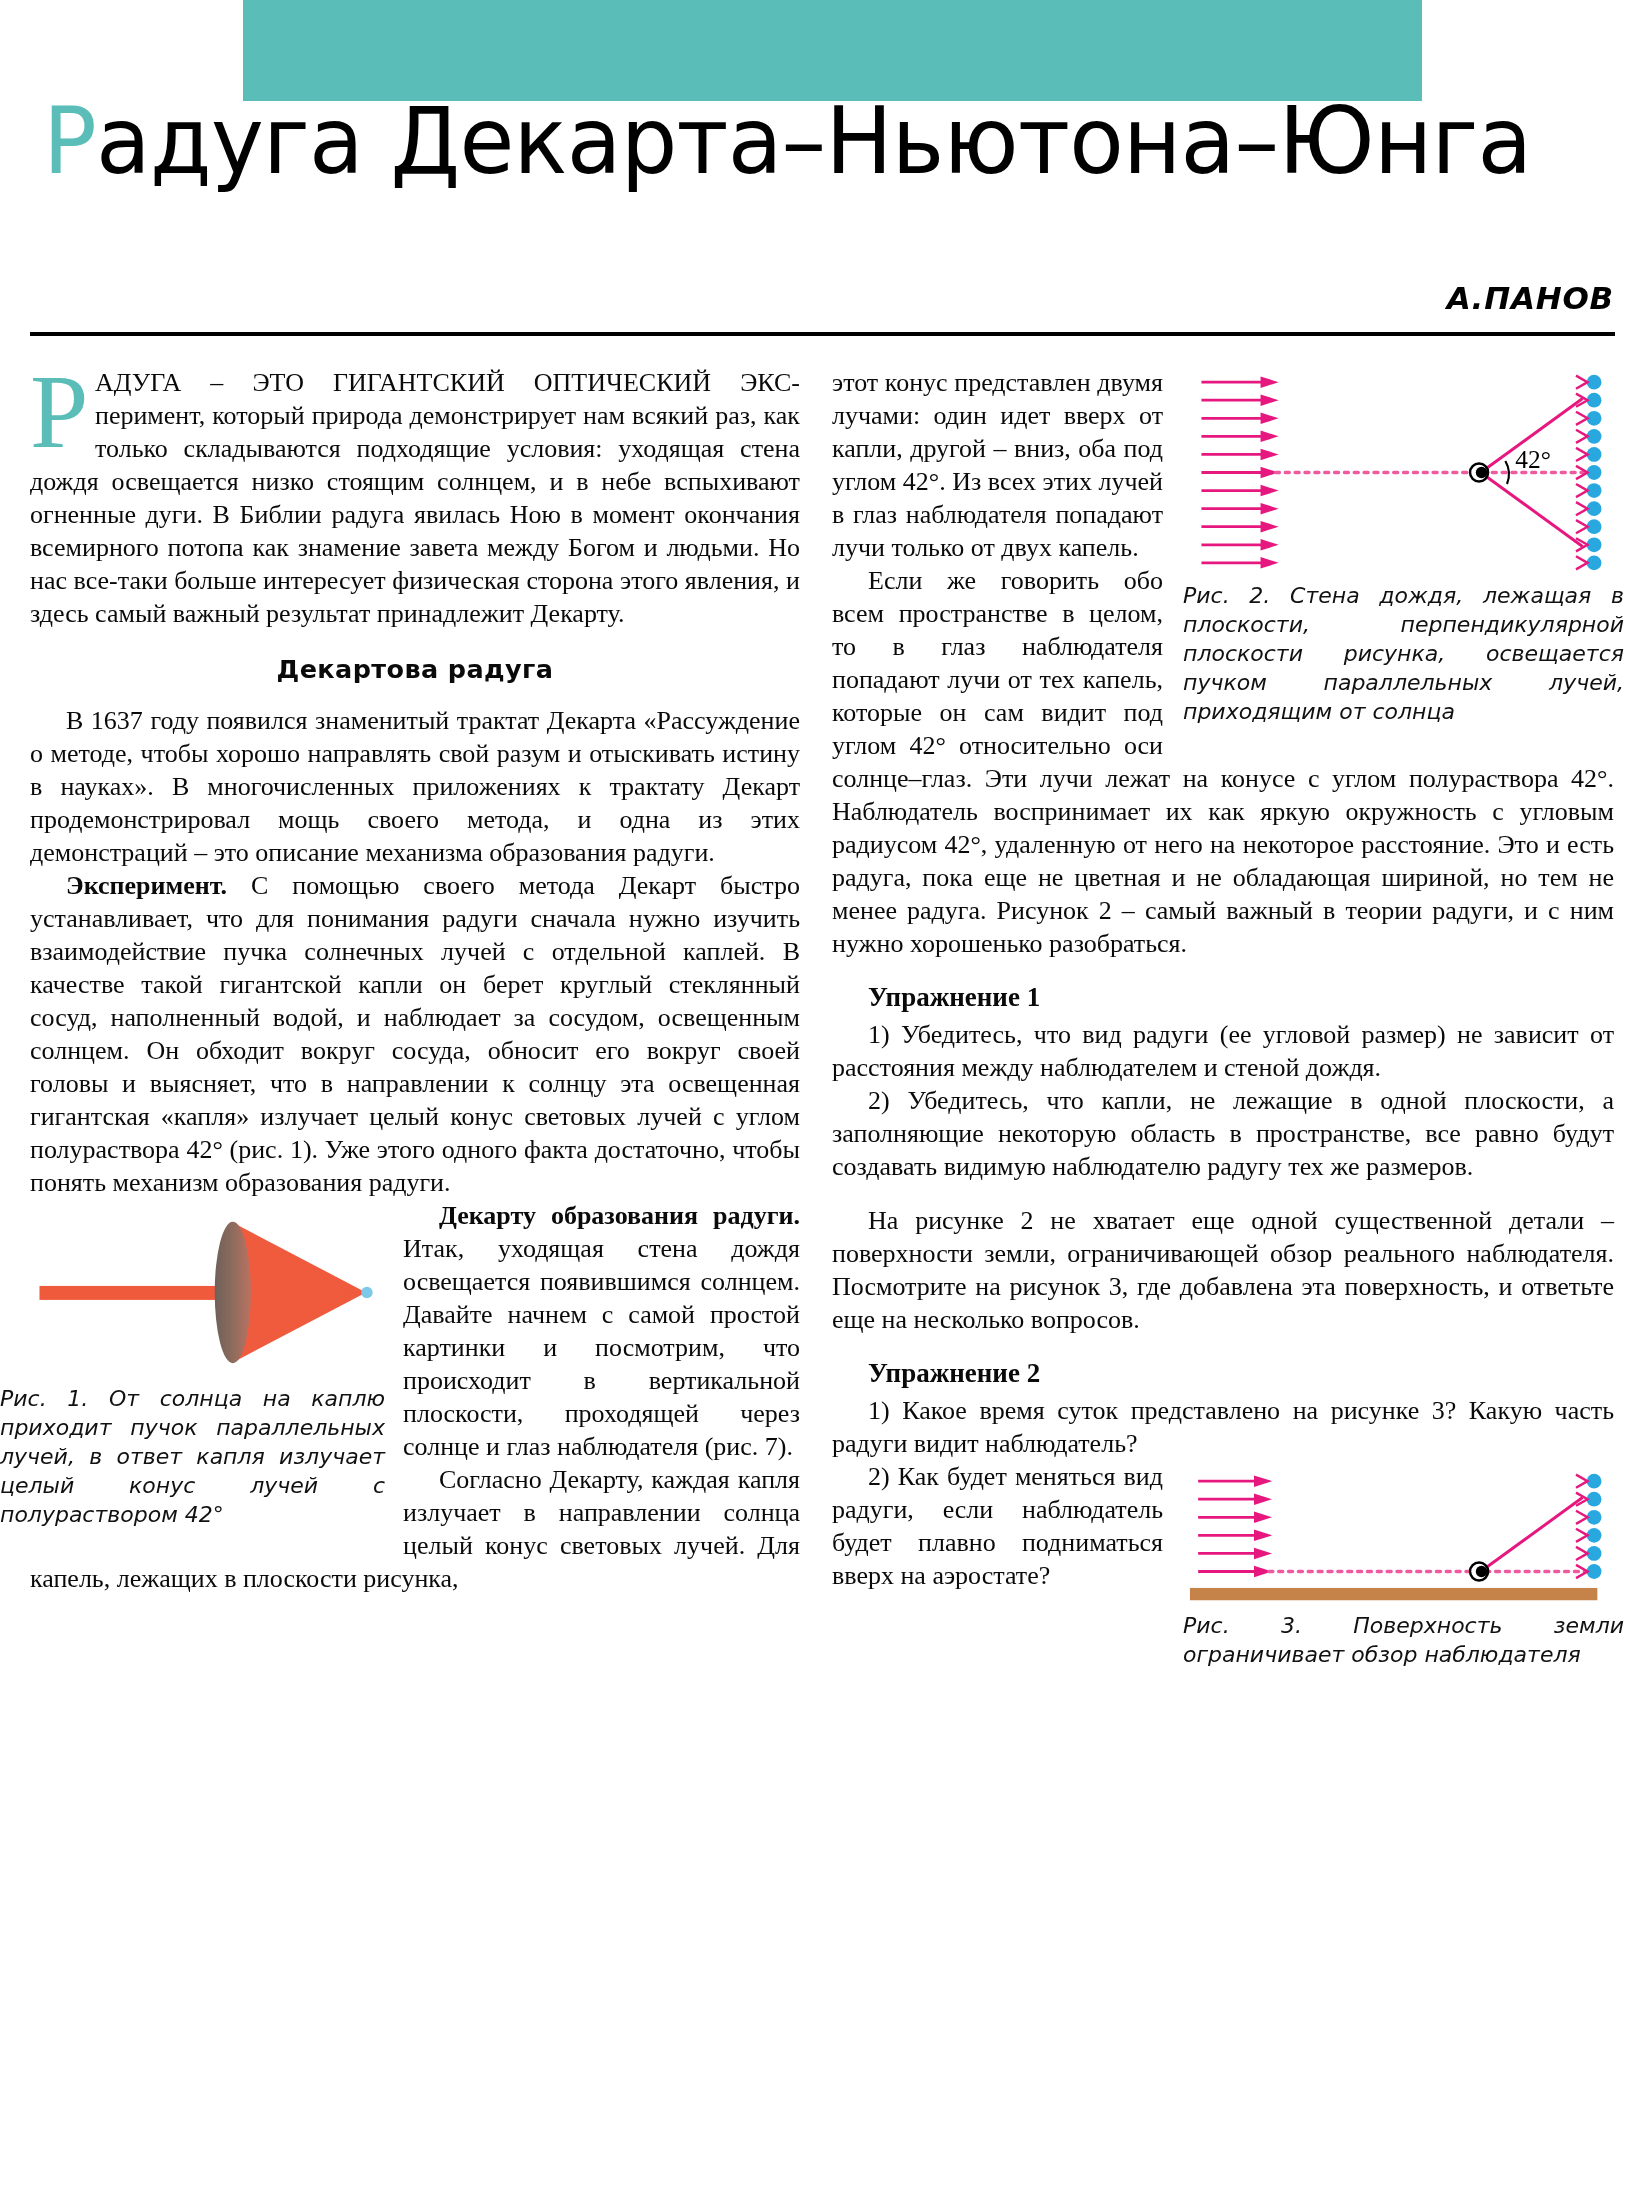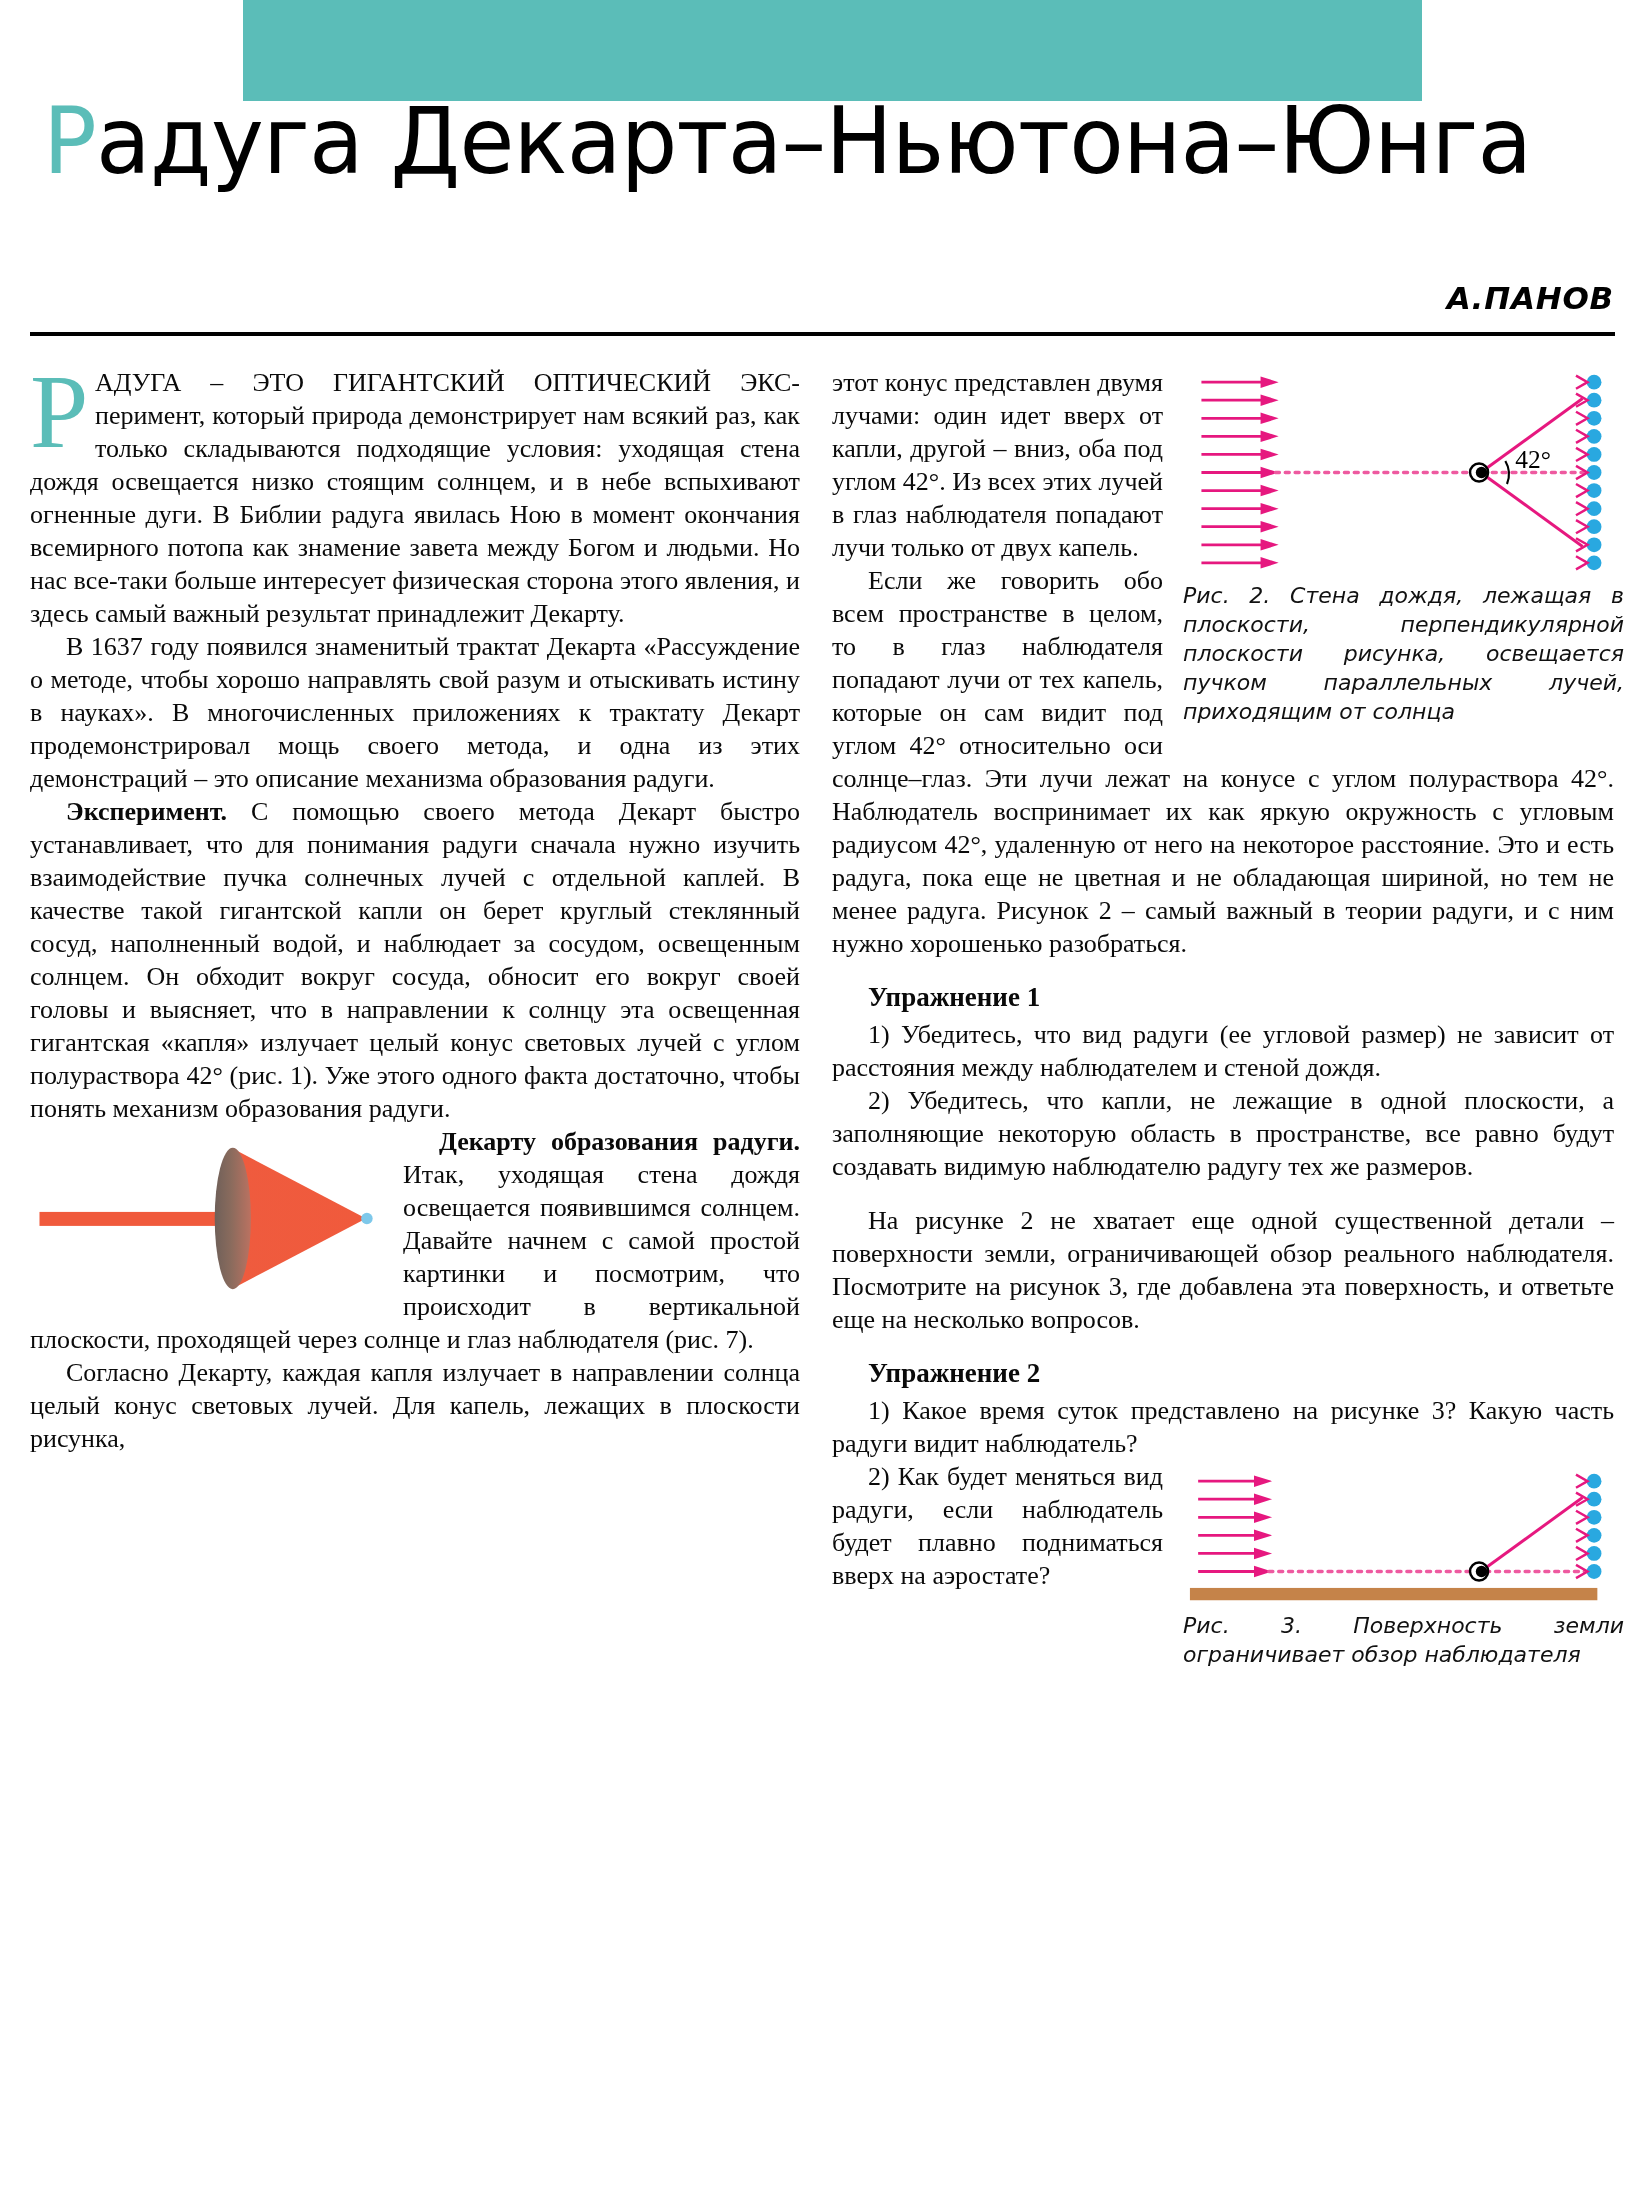--- a/index.html
+++ b/index.html
@@ -170,20 +170,21 @@
   <div class="byline">А.ПАНОВ</div>
   <div class="rule"></div>
 
   <div class="col col-left">
 
     <p class="body noindent">
       <span class="dropcap">Р</span><span>АДУГА – ЭТО ГИГАНТСКИЙ ОПТИЧЕСКИЙ ЭКС-</span>
       <span>перимент, который природа демонстрирует нам всякий раз, как только складываются подходящие условия: уходящая стена дождя освещается низко стоящим солнцем, и в небе вспыхивают огненные дуги. В Библии радуга явилась Ною в момент окончания всемирного потопа как знамение завета между Богом и людьми. Но нас все-таки больше интересует физическая сторона этого явления, и здесь самый важный результат принадлежит Декарту.</span>
     </p>
 
+    <h2 class="sub">Декартова радуга</h2>
 
     <p class="body">В 1637 году появился знаменитый трактат Декарта «Рассуждение о методе, чтобы хорошо направлять свой разум и отыскивать истину в науках». В многочисленных приложениях к трактату Декарт продемонстрировал мощь своего метода, и одна из этих демонстраций – это описание механизма образования радуги.</p>
 
     <p class="body">
       <b>Эксперимент.</b><span> С помощью своего метода Декарт быстро устанавливает, что для понимания радуги сначала нужно изучить взаимодействие пучка солнечных лучей с отдельной каплей. В качестве такой гигантской капли он берет круглый стеклянный сосуд, наполненный водой, и наблюдает за сосудом, освещенным солнцем. Он обходит вокруг сосуда, обносит его вокруг своей головы и выясняет, что в направлении к солнцу эта освещенная гигантская «капля» излучает целый конус световых лучей с углом полураствора 42° (рис. 1). Уже этого одного факта достаточно, чтобы понять механизм образования радуги.</span>
     </p>
 
     <div class="fig1-wrap">
       <div class="fig1-art">
         <svg width="385" height="173" viewBox="0 0 468 210" xmlns="http://www.w3.org/2000/svg">
@@ -201,20 +202,21 @@
 
           <rect x="48" y="97" width="240" height="17" fill="#f05a3c"></rect>
 
           <path d="M 283 20 L 283 190 L 445 105 Z" fill="url(#coneGrad)"></path>
 
           <ellipse cx="283" cy="105" rx="22" ry="86" fill="url(#discGrad)"></ellipse>
 
           <circle cx="446" cy="105" r="7" fill="#7ec8ea"></circle>
         </svg>
       </div>
+      <div class="figcap">Рис. 1. От солнца на каплю приходит пучок параллельных лучей, в ответ капля излучает целый конус лучей с полураствором 42°</div>
     </div>
 
     <p class="body">
       <b>Декарту образования радуги.</b><span> Итак, уходящая стена дождя освещается появившимся солнцем. Давайте начнем с самой простой картинки и посмотрим, что происходит в вертикальной плоскости, проходящей через солнце и глаз наблюдателя (рис. 7).</span>
     </p>
 
     <p class="body">Согласно Декарту, каждая капля излучает в направлении солнца целый конус световых лучей. Для капель, лежащих в плоскости рисунка,</p>
   </div>
 
   <div class="col col-right">

